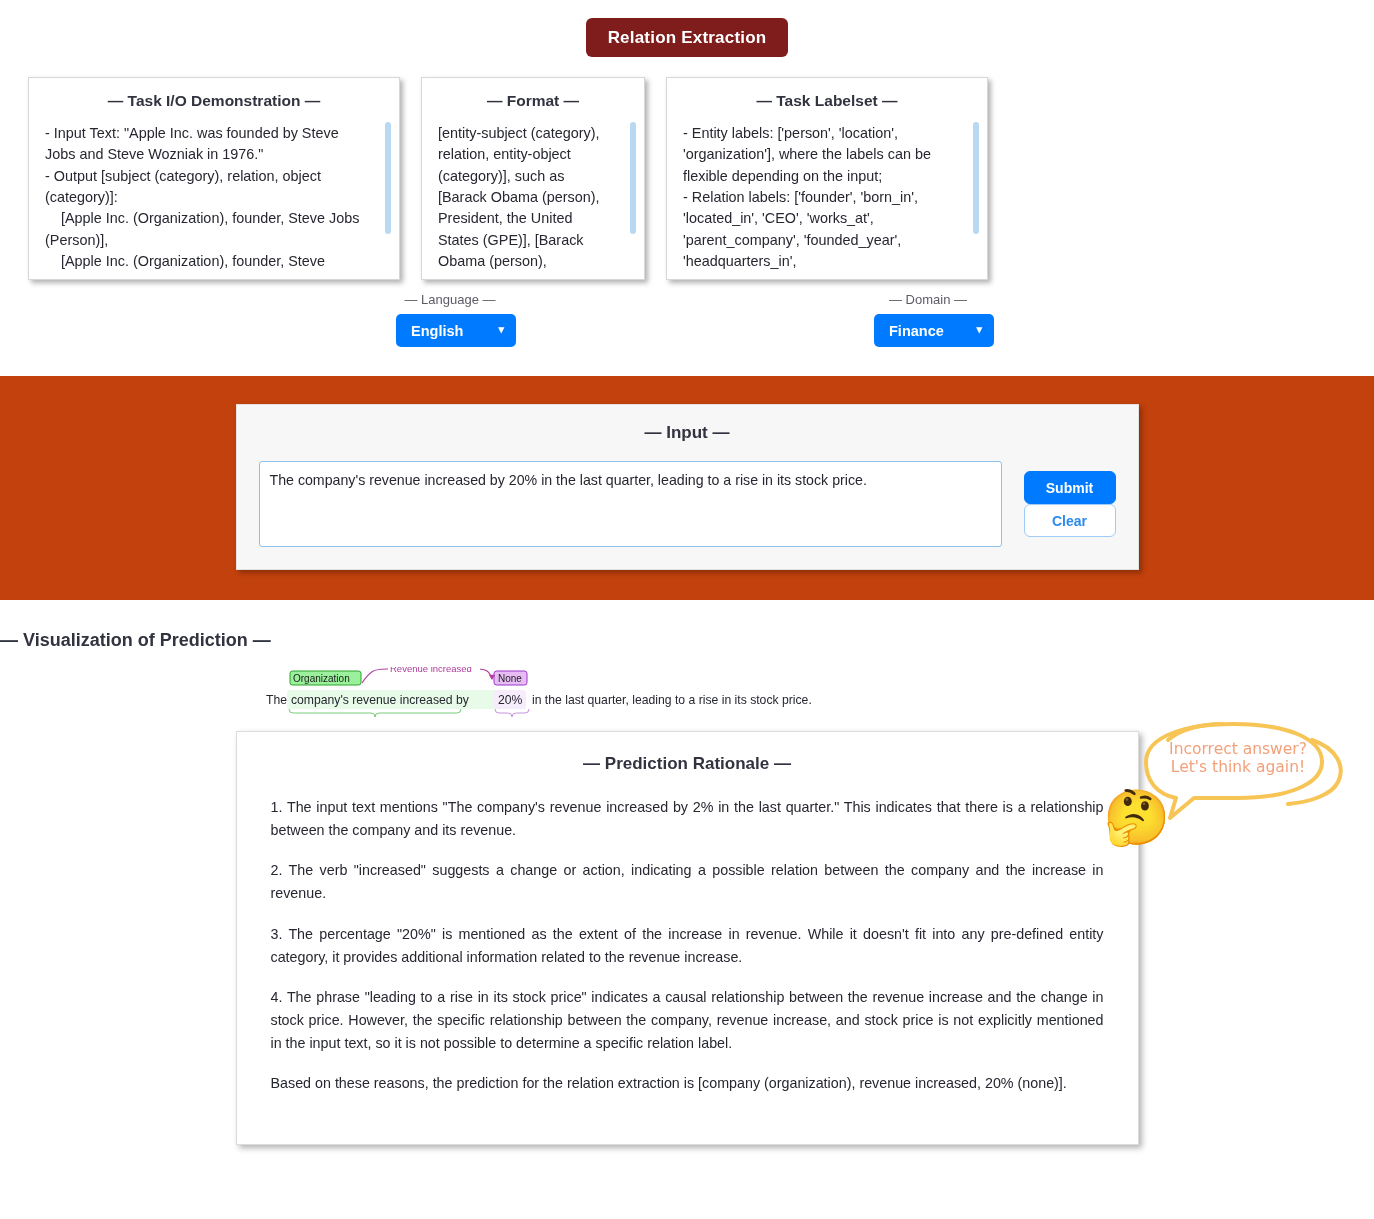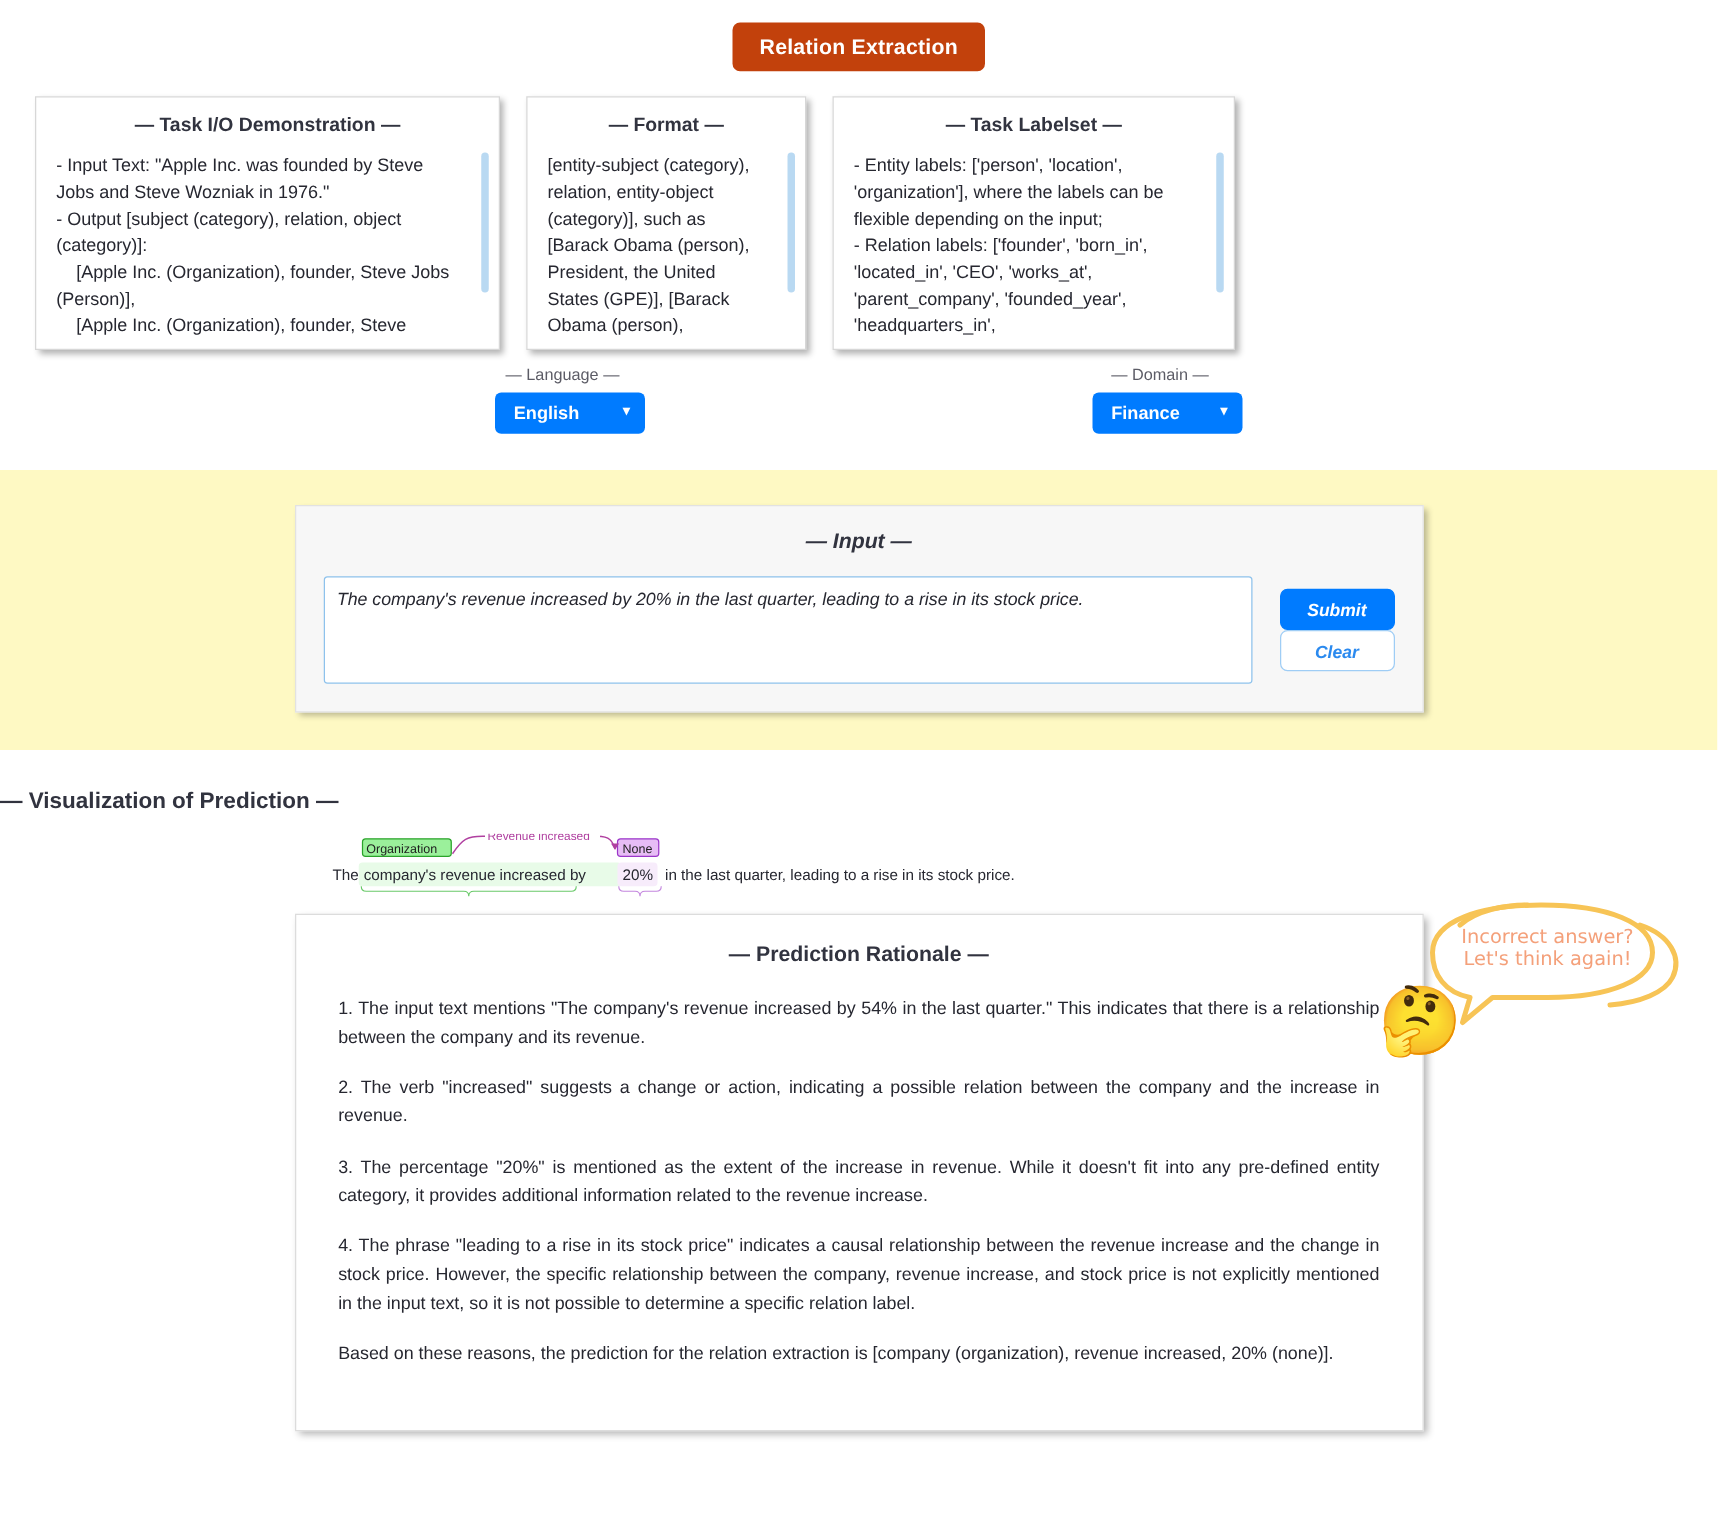--- a/index.html
+++ b/index.html
@@ -11,21 +11,21 @@
   }
   body { position: relative; width: 1374px; height: 1219px; overflow: hidden; }
 
   
   .title-row {
     width: 100%;
     display: flex; justify-content: center;
     padding-top: 18px;
   }
   .title-pill {
-    background: #c2410c;
+    background: #7f1d1d;
     color: #ffffff;
     font-size: 17px;
     font-weight: bold;
     padding: 11px 22px;
     border-radius: 6px;
     letter-spacing: .2px;
     line-height: 1;
   }
 
   
@@ -102,25 +102,24 @@
     display: flex;
     align-items: center;
     justify-content: space-between;
     padding: 0 12px 0 15px;
     cursor: pointer;
   }
   .chev { display: inline-block; line-height: 1; font-size: 11px; transform: translateY(-1px); }
 
   
   .grey-band {
-    background: #fef9c3;
+    background: #c2410c;
     width: 100%;
     padding: 28px 0 30px 0;
     margin-top: 4px;
-    font-style: italic;
   }
   .input-card {
     width: 903px;
     margin: 0 auto;
     background: #f7f7f7;
     border: 1px solid #e2e2e2;
     box-shadow: 3px 3px 5px rgba(0,0,0,.28);
     padding: 18px 22px 22px 22px;
   }
   .input-title {
@@ -315,21 +314,21 @@
     <rect x="126" y="-4" width="92" height="11" fill="#ffffff"></rect>
     <text x="128" y="5" font-family="Liberation Sans, sans-serif" font-size="9.5" fill="#b040a0">Revenue increased</text>
 
     <path d="M 27 42 q 0 4 4 4 l 78 0 q 4 0 4 4 q 0 -4 4 -4 l 78 0 q 4 0 4 -4" fill="none" stroke="#4fbf4f" stroke-width="0.9" opacity=".85"></path>
     <path d="M 233 42 q 0 4 4 4 l 9 0 q 4 0 4 4 q 0 -4 4 -4 l 9 0 q 4 0 4 -4" fill="none" stroke="#b871d8" stroke-width="0.9" opacity=".85"></path>
   </svg>
 </div>
 
 <div class="rationale-card">
   <div class="rationale-title">— Prediction Rationale —</div>
-  <p class="rationale-p">1. The input text mentions "The company's revenue increased by 54% in the last quarter." This indicates that there is a relationship between the company and its revenue.</p>
+  <p class="rationale-p">1. The input text mentions "The company's revenue increased by 2% in the last quarter." This indicates that there is a relationship between the company and its revenue.</p>
   <p class="rationale-p">2. The verb "increased" suggests a change or action, indicating a possible relation between the company and the increase in revenue.</p>
   <p class="rationale-p">3. The percentage "20%" is mentioned as the extent of the increase in revenue. While it doesn't fit into any pre-defined entity category, it provides additional information related to the revenue increase.</p>
   <p class="rationale-p">4. The phrase "leading to a rise in its stock price" indicates a causal relationship between the revenue increase and the change in stock price. However, the specific relationship between the company, revenue increase, and stock price is not explicitly mentioned in the input text, so it is not possible to determine a specific relation label.</p>
   <p class="rationale-p">Based on these reasons, the prediction for the relation extraction is [company (organization), revenue increased, 20% (none)].</p>
 </div>
 
 <div class="think-wrap">
   <svg width="270" height="130" viewBox="0 0 270 130" style="position:absolute;left:0;top:0;">
     <path d="M48 44 C48 18 88 6 135 6 C188 6 224 20 224 44 C224 66 190 80 140 80 L96 80 L72 100 L78 80 C58 76 48 62 48 44 Z" fill="none" stroke="#f7c456" stroke-width="4" stroke-linecap="round" stroke-linejoin="round"></path>
     <path d="M70 22 C84 10 106 6 124 6" fill="none" stroke="#f7c456" stroke-width="4" stroke-linecap="round"></path>

